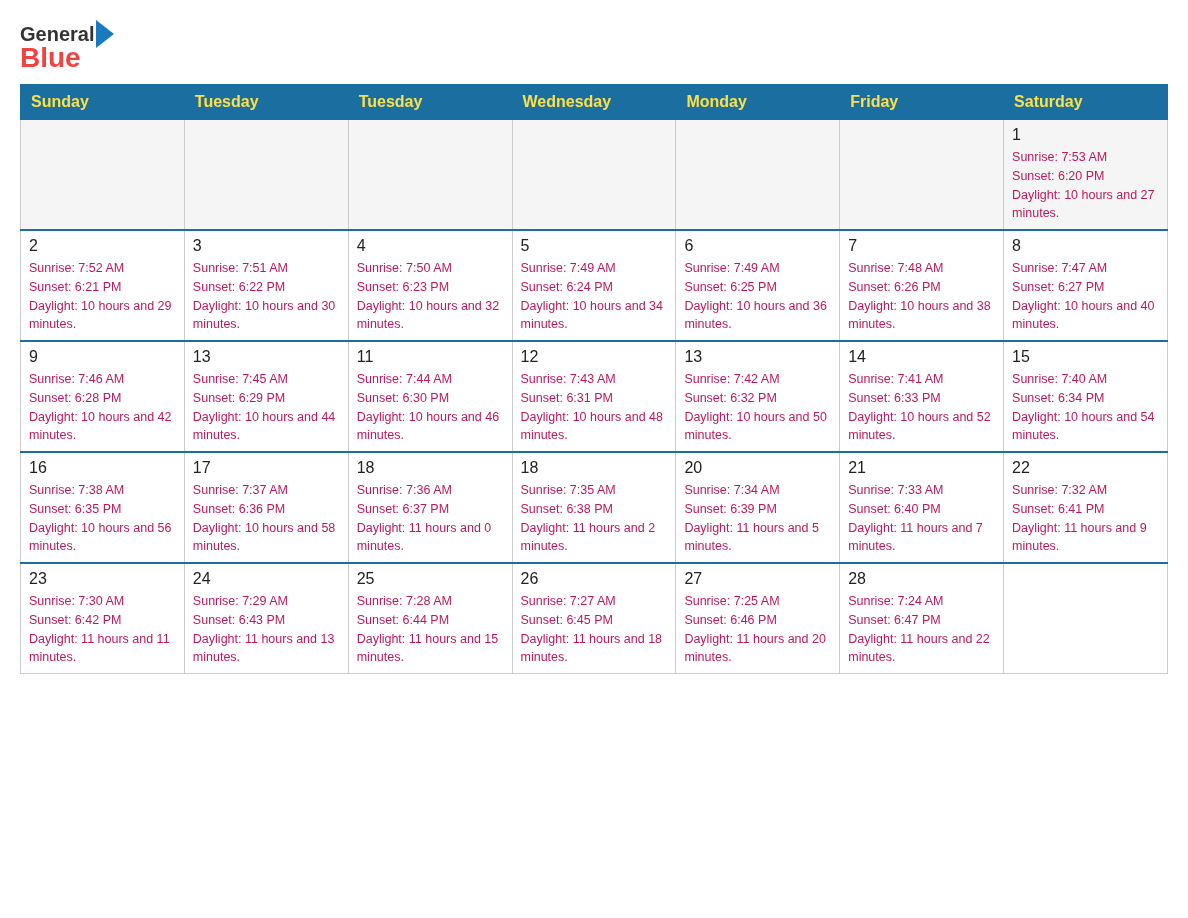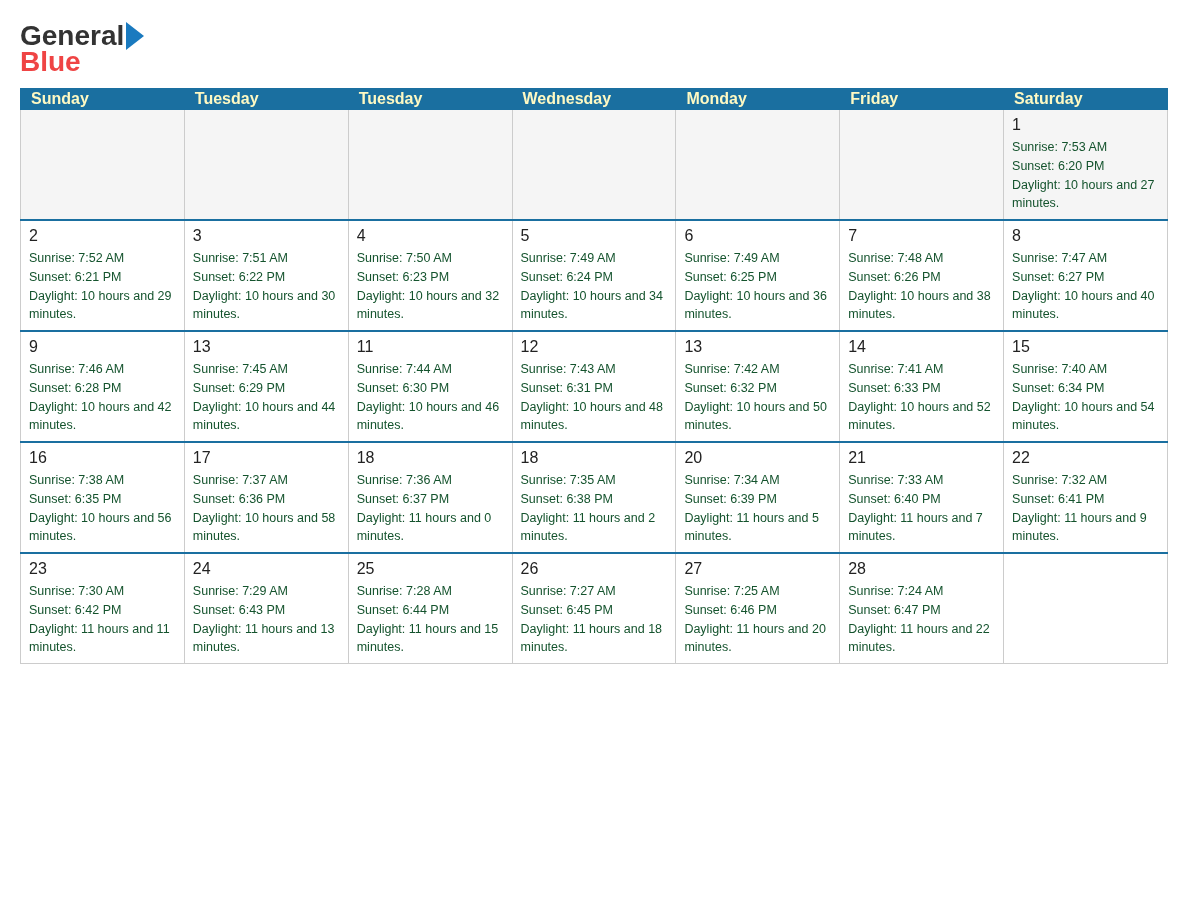--- a/index.html
+++ b/index.html
@@ -15,21 +15,21 @@
       justify-content: space-between;
       align-items: flex-start;
       margin-bottom: 10px;
     }
     .logo {
       display: flex;
       flex-direction: column;
       align-items: flex-start;
     }
     .logo-general {
-      font-size: 28px;
+      font-size: 20px;
       font-weight: bold;
       color: #333;
       display: flex;
       align-items: center;
     }
     .logo-general .arrow {
       width: 0;
       height: 0;
       border-left: 18px solid #1a7abf;
       border-top: 14px solid transparent;
@@ -57,24 +57,24 @@
       color: #444;
       margin-top: 4px;
     }
     .calendar {
       width: 100%;
       border-collapse: collapse;
       margin-top: 10px;
     }
     .calendar th {
       background-color: #1a6fa0;
-      color: #fef9c3;
+      color: #fde047;
       font-size: 16px;
       font-weight: bold;
-      padding: 1px 10px;
+      padding: 8px 10px;
       text-align: left;
       border: 1px solid #1a6fa0;
     }
     .calendar td {
       vertical-align: top;
       border: 1px solid #ccc;
       padding: 6px 8px;
       width: calc(100% / 7);
       min-height: 100px;
       font-size: 13px;
@@ -86,21 +86,21 @@
     }
     .day-number {
       font-size: 16px;
       font-weight: normal;
       color: #222;
       margin-bottom: 4px;
       display: block;
     }
     .day-info {
       font-size: 12.5px;
-      color: #14532d;
+      color: #be185d;
       line-height: 1.5;
     }
     .empty-cell {
       background: #f9f9f9;
     }
     .row-border td {
       border-top: 2px solid #1a6fa0;
     }
   </style>
 </head>

